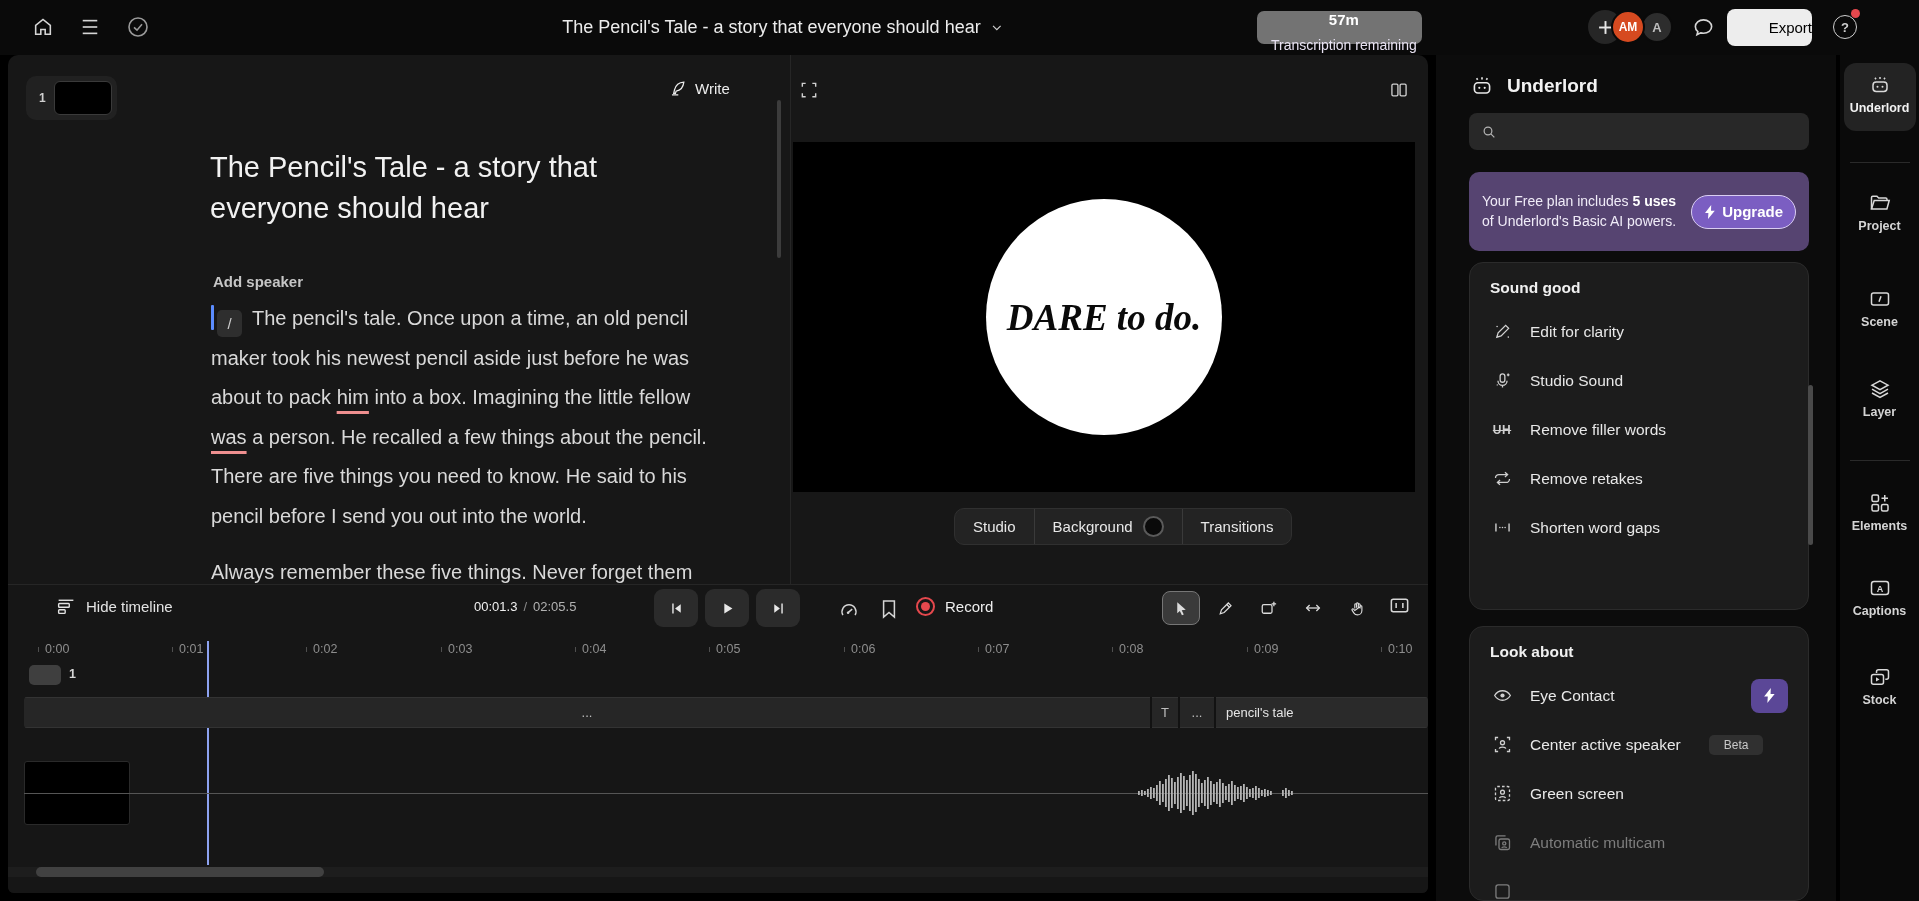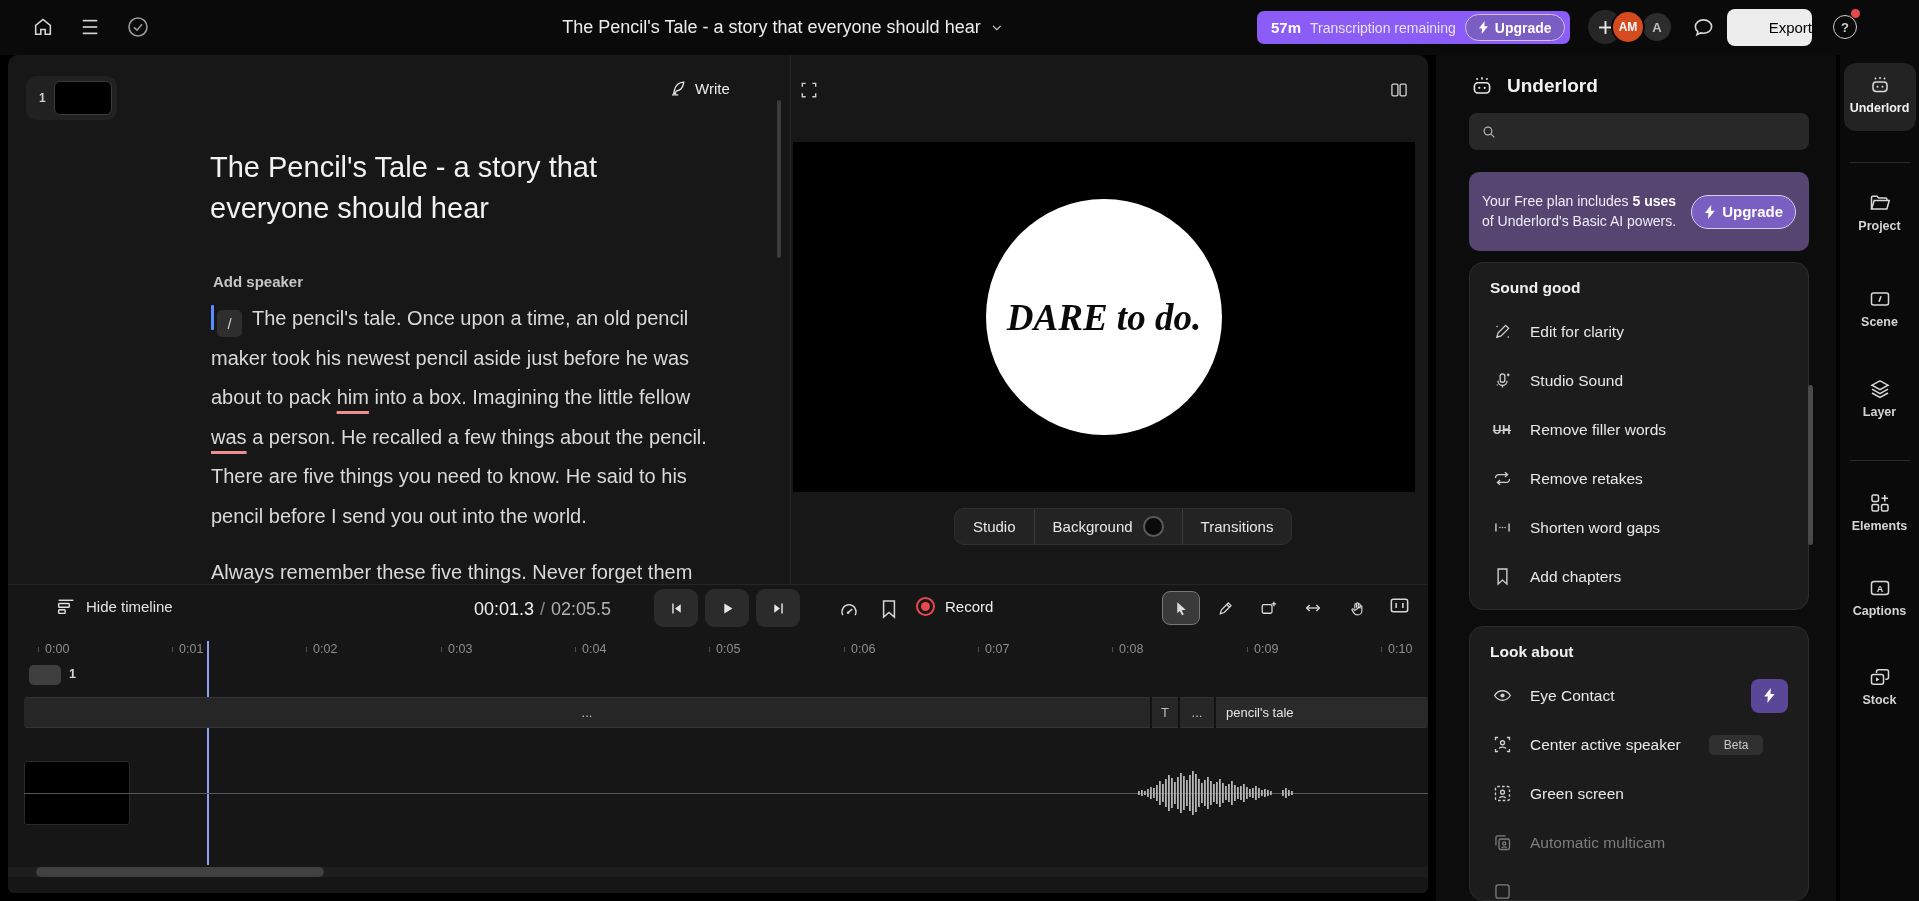--- a/index.html
+++ b/index.html
@@ -4,21 +4,21 @@
 <style>
   * { margin:0; padding:0; box-sizing:border-box; }
   html,body { background:#000; font-family:"Liberation Sans", sans-serif; }
   .stage { position:relative; width:1919px; height:901px; background:#000; overflow:hidden; color:#e6e6e6; }
   svg { display:block; }
 
   
   .topbar { position:absolute; left:0; top:0; width:1919px; height:55px; background:#0a0a0a; }
   .tb-icon { position:absolute; color:#d6d6d6; cursor:pointer; }
   .tb-title { position:absolute; left:783px; top:0; height:55px; transform:translateX(-50%); display:flex; align-items:center; gap:10px; white-space:nowrap; font-size:18px; color:#ececec; }
-  .pill { position:absolute; left:1257px; top:11px; height:33px; background:#8b5cf6; border-radius:7px; display:flex; align-items:center; padding:0 5px 0 14px; gap:9px; }
+  .pill { position:absolute; left:1257px; top:11px; height:33px; background:#737373; border-radius:7px; display:flex; align-items:center; padding:0 5px 0 14px; gap:9px;flex-direction:column; }
   .pill .mins { font-size:15px; font-weight:bold; color:#fff; }
   .pill .plabel { font-size:14px; color:#e8e2f2; }
   .upg-btn { height:27px; border-radius:14px; background:#7b5ec4; border:1px solid #cfc2ec; display:flex; align-items:center; gap:6px; padding:0 12px; color:#fff; font-size:14px; font-weight:bold; cursor:pointer; }
   .circle-btn { position:absolute; width:34px; height:34px; border-radius:50%; display:flex; align-items:center; justify-content:center; }
   .avatar { font-weight:bold; border:2px solid #0a0a0a; }
   .export-btn { position:absolute; left:1727px; top:9px; width:85px; height:37px; background:#ededed; color:#000000; border-radius:8px; display:flex; align-items:center; justify-content:flex-end; font-size:15px; cursor:pointer; }
   .help-btn { position:absolute; left:1833px; top:15px; width:24px; height:24px; border:1.6px solid #cfcfcf; border-radius:50%; color:#cfcfcf; font-size:13px; font-weight:bold; display:flex; align-items:center; justify-content:center; cursor:pointer; }
   .notif-dot { position:absolute; left:1851px; top:9px; width:9px; height:9px; border-radius:50%; background:#e5484d; }
 
   
@@ -48,21 +48,21 @@
   .dare-circle { position:absolute; left:50%; top:50%; transform:translate(-50%,-50%); width:236px; height:236px; border-radius:50%; background:#fff; display:flex; align-items:center; justify-content:center; }
   .dare-text { font-family:"Liberation Serif", serif; font-style:italic; font-weight:bold; font-size:37px; color:#0a0a0a; }
   .tabs-bar { position:absolute; left:163px; top:453px; height:37px; display:flex; background:#232323; border:1px solid #303030; border-radius:10px; overflow:hidden; }
   .tab { display:flex; align-items:center; padding:0 18px; font-size:15px; color:#e8e8e8; cursor:pointer; }
   .tab + .tab { border-left:1px solid #3a3a3a; }
   .bg-swatch { width:21px; height:21px; border-radius:50%; background:#0a0a0a; border:2px solid #5a5a5a; margin-left:10px; }
 
   
   .timeline { position:absolute; left:0; top:529px; width:1420px; height:309px; border-top:1px solid #262626; background:#161616; }
   .hide-tl { position:absolute; left:48px; top:12px; display:flex; align-items:center; gap:10px; font-size:15px; color:#e3e3e3; cursor:pointer; }
-  .time-display { position:absolute; left:466px; top:14px; font-size:18px; }
+  .time-display { position:absolute; left:466px; top:14px; font-size:13px; }
   .time-cur { color:#f0f0f0; } .time-sep { color:#8a8a8a; padding:0 6px; } .time-total { color:#b2b2b2; }
   .transport { position:absolute; left:646px; top:4px; display:flex; gap:7px; }
   .t-btn { width:44px; height:38px; background:#2b2b2b; border-radius:9px; display:flex; align-items:center; justify-content:center; color:#e8e8e8; cursor:pointer; }
   .misc-icon { position:absolute; color:#d6d6d6; cursor:pointer; }
   .record-btn { position:absolute; left:908px; top:12px; display:flex; align-items:center; gap:10px; font-size:15px; color:#ededed; cursor:pointer; }
   .rec-ring { width:19px; height:19px; border:2px solid #e5484d; border-radius:50%; display:flex; align-items:center; justify-content:center; }
   .rec-ring i { width:9px; height:9px; background:#e5484d; border-radius:50%; }
   .tools { position:absolute; left:1154px; top:6px; display:flex; gap:6px; }
   .tool-chip { width:38px; height:34px; border-radius:8px; display:flex; align-items:center; justify-content:center; color:#dcdcdc; cursor:pointer; }
   .tool-chip.active { background:#3a3a3a; border:1px solid #767676; }
@@ -507,28 +507,20 @@
           <span class="ul-ic">
             <svg width="21" height="21" viewBox="0 0 24 24" fill="none" stroke="currentColor" stroke-width="1.6">
                 <path d="M4.5 7.5v9M19.5 7.5v9"></path>
                 <circle cx="9" cy="12" r=".9" fill="currentColor" stroke="none"></circle>
                 <circle cx="12" cy="12" r=".9" fill="currentColor" stroke="none"></circle>
                 <circle cx="15" cy="12" r=".9" fill="currentColor" stroke="none"></circle>
               </svg>
           </span>
           <span class="ul-label">Shorten word gaps</span>
         </div>
-        <div class="ul-row">
-          <span class="ul-ic">
-            <svg width="19" height="21" viewBox="0 0 20 24" fill="none" stroke="currentColor" stroke-width="1.6">
-                <path d="M5 3.5h10v17l-5-4.4-5 4.4z"></path>
-              </svg>
-          </span>
-          <span class="ul-label">Add chapters</span>
-        </div>
       </div>
     </div>
 
     <div class="ul-card" style="top:571px;height:275px">
       <h3>Look about</h3>
       <div class="ul-rows">
         <div class="ul-row">
           <span class="ul-ic">
             <svg width="21" height="21" viewBox="0 0 24 24" fill="none" stroke="currentColor" stroke-width="1.5">
                 <path d="M3 12s3.4-5.4 9-5.4S21 12 21 12s-3.4 5.4-9 5.4S3 12 3 12z"></path>

